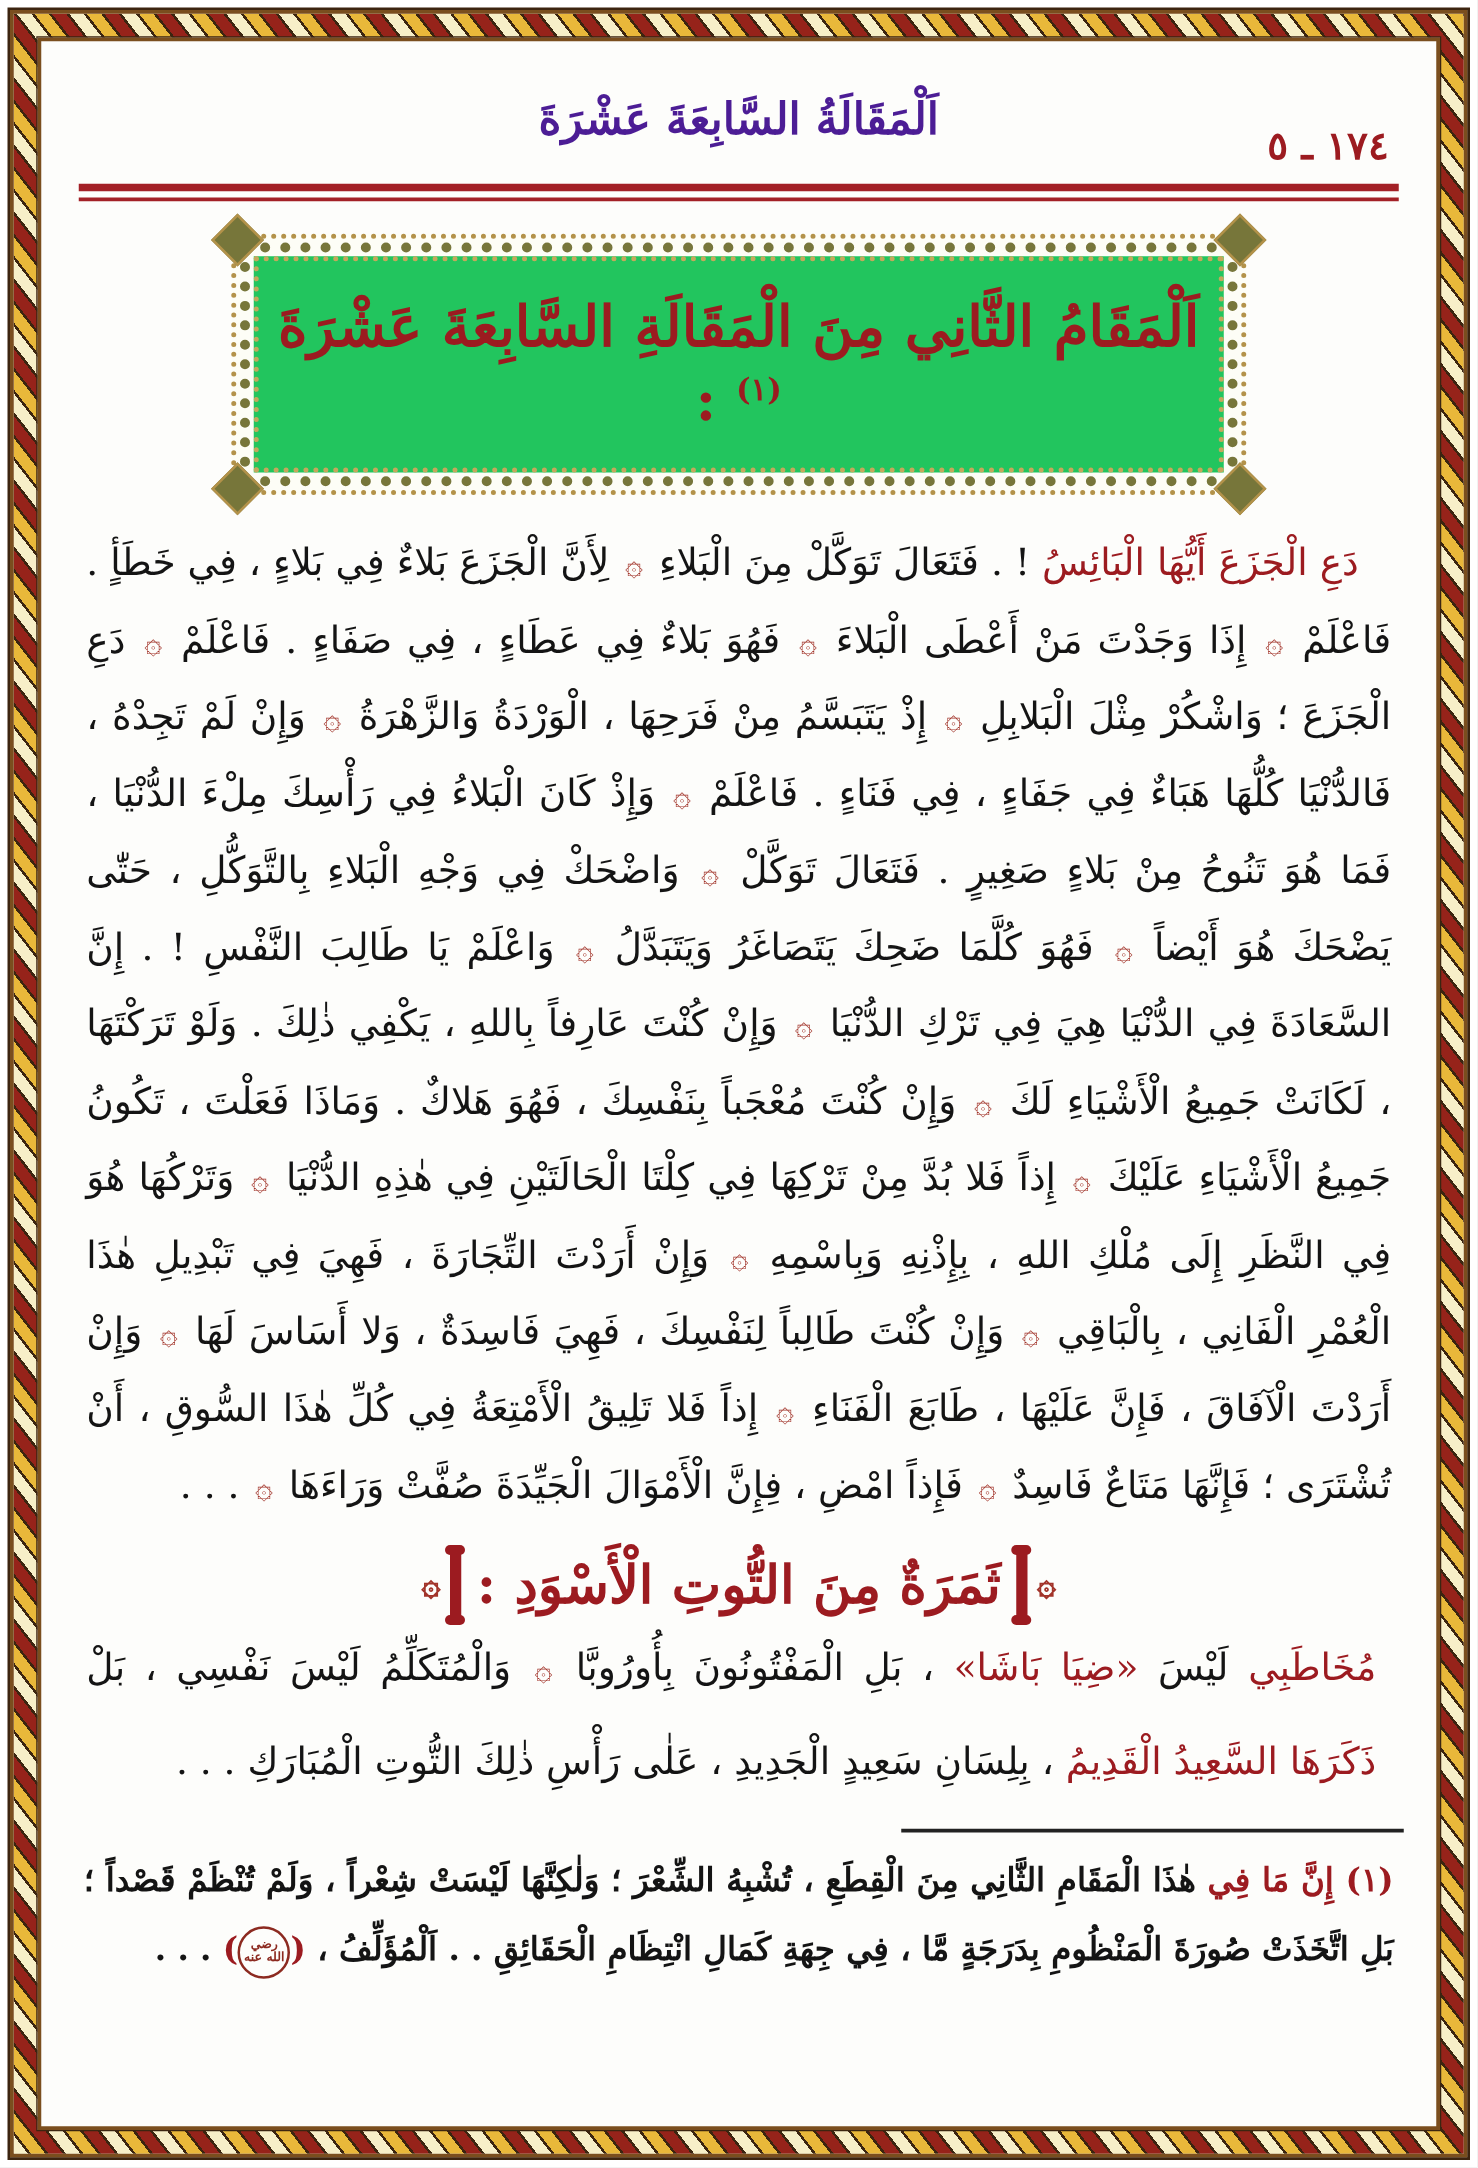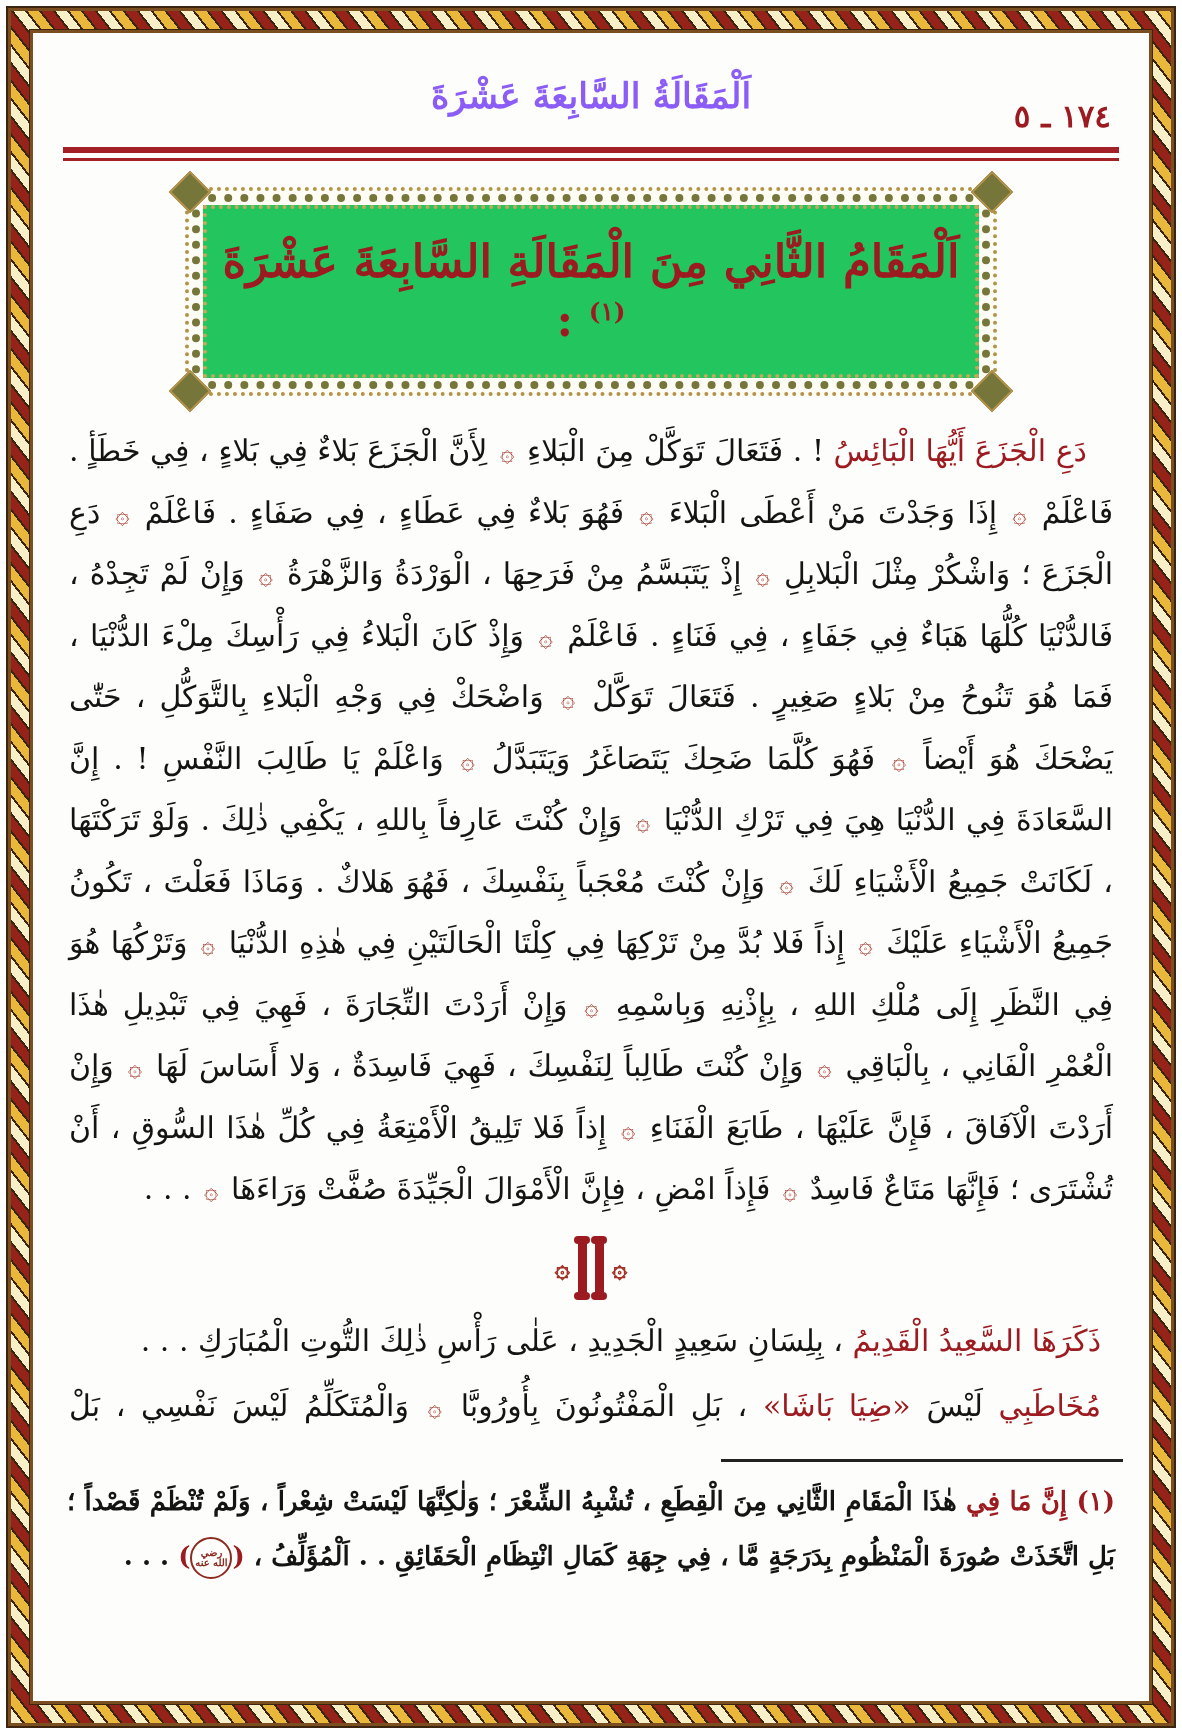--- a/index.html
+++ b/index.html
@@ -19,21 +19,21 @@
       #e9b83a 11px 20px,#3c2510 20px 22px,
       #96231a 22px 31px,#3c2510 31px 33px);
   }
   .inner{
     width:100%;height:100%;box-sizing:border-box;background:#fdfdfb;
     border:3px solid #7a4e1e;outline:1px solid #3c2510;
     padding:24px 26px 0;direction:rtl;overflow:hidden;
   }
   
   .header{position:relative;text-align:center;margin-top:18px;height:62px;}
-  .chapter-title{font-size:35px;font-weight:bold;color:#8b5cf6;letter-spacing:1px;}
+  .chapter-title{font-size:35px;font-weight:bold;color:#4c1d95;letter-spacing:1px;}
   .page-num{position:absolute;right:12px;top:23px;font-size:31px;font-weight:bold;color:#9c1b20;}
   .rule{margin:10px 4px 0;border-top:6px solid #a32026;border-bottom:3px solid #a32026;height:5px;}
   
   .tbox-wrap{width:812px;margin:26px auto 0;position:relative;}
   .tb1{border:4px dotted #b3924a;padding:3px;background:#fdfdf6;}
   .tb2{border:8px dotted #77763a;padding:3px;}
   .tb3{border:4px dotted #c4a85c;padding:24px 10px;background:#22c55e;}
   .tbox-title{text-align:center;font-size:45px;font-weight:bold;color:#9c1b20;line-height:1.3;}
   .tbox-corner{position:absolute;width:26px;height:26px;background:#77763a;border:2px solid #b3924a;transform:rotate(45deg);}
   .tc-tr{top:-10px;right:-10px;} .tc-tl{top:-10px;left:-10px;}
@@ -94,26 +94,27 @@
               </div>
             </div>
         </div>
 
         <div class="body-block">
           <p class="para para1"><span class="seg seg-red">دَعِ الْجَزَعَ أَيُّهَا الْبَائِسُ</span><span class="seg seg-blk"> ! . فَتَعَالَ تَوَكَّلْ مِنَ الْبَلاءِ </span><span class="seg seg-orn">۞</span><span class="seg seg-blk"> لِأَنَّ الْجَزَعَ بَلاءٌ فِي بَلاءٍ ، فِي خَطَأٍ . فَاعْلَمْ </span><span class="seg seg-orn">۞</span><span class="seg seg-blk"> إِذَا وَجَدْتَ مَنْ أَعْطَى الْبَلاءَ </span><span class="seg seg-orn">۞</span><span class="seg seg-blk"> فَهُوَ بَلاءٌ فِي عَطَاءٍ ، فِي صَفَاءٍ . فَاعْلَمْ </span><span class="seg seg-orn">۞</span><span class="seg seg-blk"> دَعِ الْجَزَعَ ؛ وَاشْكُرْ مِثْلَ الْبَلابِلِ </span><span class="seg seg-orn">۞</span><span class="seg seg-blk"> إِذْ يَتَبَسَّمُ مِنْ فَرَحِهَا ، الْوَرْدَةُ وَالزَّهْرَةُ </span><span class="seg seg-orn">۞</span><span class="seg seg-blk"> وَإِنْ لَمْ تَجِدْهُ ، فَالدُّنْيَا كُلُّهَا هَبَاءٌ فِي جَفَاءٍ ، فِي فَنَاءٍ . فَاعْلَمْ </span><span class="seg seg-orn">۞</span><span class="seg seg-blk"> وَإِذْ كَانَ الْبَلاءُ فِي رَأْسِكَ مِلْءَ الدُّنْيَا ، فَمَا هُوَ تَنُوحُ مِنْ بَلاءٍ صَغِيرٍ . فَتَعَالَ تَوَكَّلْ </span><span class="seg seg-orn">۞</span><span class="seg seg-blk"> وَاضْحَكْ فِي وَجْهِ الْبَلاءِ بِالتَّوَكُّلِ ، حَتّٰى يَضْحَكَ هُوَ أَيْضاً </span><span class="seg seg-orn">۞</span><span class="seg seg-blk"> فَهُوَ كُلَّمَا ضَحِكَ يَتَصَاغَرُ وَيَتَبَدَّلُ </span><span class="seg seg-orn">۞</span><span class="seg seg-blk"> وَاعْلَمْ يَا طَالِبَ النَّفْسِ ! . إِنَّ السَّعَادَةَ فِي الدُّنْيَا هِيَ فِي تَرْكِ الدُّنْيَا </span><span class="seg seg-orn">۞</span><span class="seg seg-blk"> وَإِنْ كُنْتَ عَارِفاً بِاللهِ ، يَكْفِي ذٰلِكَ . وَلَوْ تَرَكْتَهَا ، لَكَانَتْ جَمِيعُ الْأَشْيَاءِ لَكَ </span><span class="seg seg-orn">۞</span><span class="seg seg-blk"> وَإِنْ كُنْتَ مُعْجَباً بِنَفْسِكَ ، فَهُوَ هَلاكٌ . وَمَاذَا فَعَلْتَ ، تَكُونُ جَمِيعُ الْأَشْيَاءِ عَلَيْكَ </span><span class="seg seg-orn">۞</span><span class="seg seg-blk"> إِذاً فَلا بُدَّ مِنْ تَرْكِهَا فِي كِلْتَا الْحَالَتَيْنِ فِي هٰذِهِ الدُّنْيَا </span><span class="seg seg-orn">۞</span><span class="seg seg-blk"> وَتَرْكُهَا هُوَ فِي النَّظَرِ إِلَى مُلْكِ اللهِ ، بِإِذْنِهِ وَبِاسْمِهِ </span><span class="seg seg-orn">۞</span><span class="seg seg-blk"> وَإِنْ أَرَدْتَ التِّجَارَةَ ، فَهِيَ فِي تَبْدِيلِ هٰذَا الْعُمْرِ الْفَانِي ، بِالْبَاقِي </span><span class="seg seg-orn">۞</span><span class="seg seg-blk"> وَإِنْ كُنْتَ طَالِباً لِنَفْسِكَ ، فَهِيَ فَاسِدَةٌ ، وَلا أَسَاسَ لَهَا </span><span class="seg seg-orn">۞</span><span class="seg seg-blk"> وَإِنْ أَرَدْتَ الْآفَاقَ ، فَإِنَّ عَلَيْهَا ، طَابَعَ الْفَنَاءِ </span><span class="seg seg-orn">۞</span><span class="seg seg-blk"> إِذاً فَلا تَلِيقُ الْأَمْتِعَةُ فِي كُلِّ هٰذَا السُّوقِ ، أَنْ تُشْتَرَى ؛ فَإِنَّهَا مَتَاعٌ فَاسِدٌ </span><span class="seg seg-orn">۞</span><span class="seg seg-blk"> فَإِذاً امْضِ ، فِإِنَّ الْأَمْوَالَ الْجَيِّدَةَ صُفَّتْ وَرَاءَهَا </span><span class="seg seg-orn">۞</span><span class="seg seg-blk"> . . .</span></p>
 
           <div class="subtitle">
             <span class="rosette">۞</span>
             <span class="bracket"></span>
+            <span class="subtitle-text">ثَمَرَةٌ مِنَ التُّوتِ الْأَسْوَدِ :</span>
             <span class="bracket"></span>
             <span class="rosette">۞</span>
           </div>
 
+          <p class="para para3"><span class="seg seg-red">مُخَاطَبِي</span><span class="seg seg-blk"> لَيْسَ </span><span class="seg seg-red">«ضِيَا بَاشَا»</span><span class="seg seg-blk"> ، بَلِ الْمَفْتُونُونَ بِأُورُوبَّا </span><span class="seg seg-orn">۞</span><span class="seg seg-blk"> وَالْمُتَكَلِّمُ لَيْسَ نَفْسِي ، بَلْ</span></p>
           <p class="para para2"><span class="seg seg-red">ذَكَرَهَا السَّعِيدُ الْقَدِيمُ</span><span class="seg seg-blk"> ، بِلِسَانِ سَعِيدٍ الْجَدِيدِ ، عَلٰى رَأْسِ ذٰلِكَ التُّوتِ الْمُبَارَكِ . . .</span></p>
-          <p class="para para3"><span class="seg seg-red">مُخَاطَبِي</span><span class="seg seg-blk"> لَيْسَ </span><span class="seg seg-red">«ضِيَا بَاشَا»</span><span class="seg seg-blk"> ، بَلِ الْمَفْتُونُونَ بِأُورُوبَّا </span><span class="seg seg-orn">۞</span><span class="seg seg-blk"> وَالْمُتَكَلِّمُ لَيْسَ نَفْسِي ، بَلْ</span></p>
         </div>
 
         <div class="fn-sep"></div>
         <p class="footnote"><span class="seg seg-red">(١) إِنَّ مَا فِي</span><span class="seg seg-blk"> هٰذَا الْمَقَامِ الثَّانِي مِنَ الْقِطَعِ ، تُشْبِهُ الشِّعْرَ ؛ وَلٰكِنَّهَا لَيْسَتْ شِعْراً ، وَلَمْ تُنْظَمْ قَصْداً ؛ بَلِ اتَّخَذَتْ صُورَةَ الْمَنْظُومِ بِدَرَجَةٍ مَّا ، فِي جِهَةِ كَمَالِ انْتِظَامِ الْحَقَائِقِ . . اَلْمُؤَلِّفُ ، </span><span class="seg seg-red">(</span><span class="seg seg-seal">رضي الله عنه</span><span class="seg seg-red">)</span><span class="seg seg-blk"> . . .</span></p>
 
       </div>
     </div>
   </div>
 </div>
 

